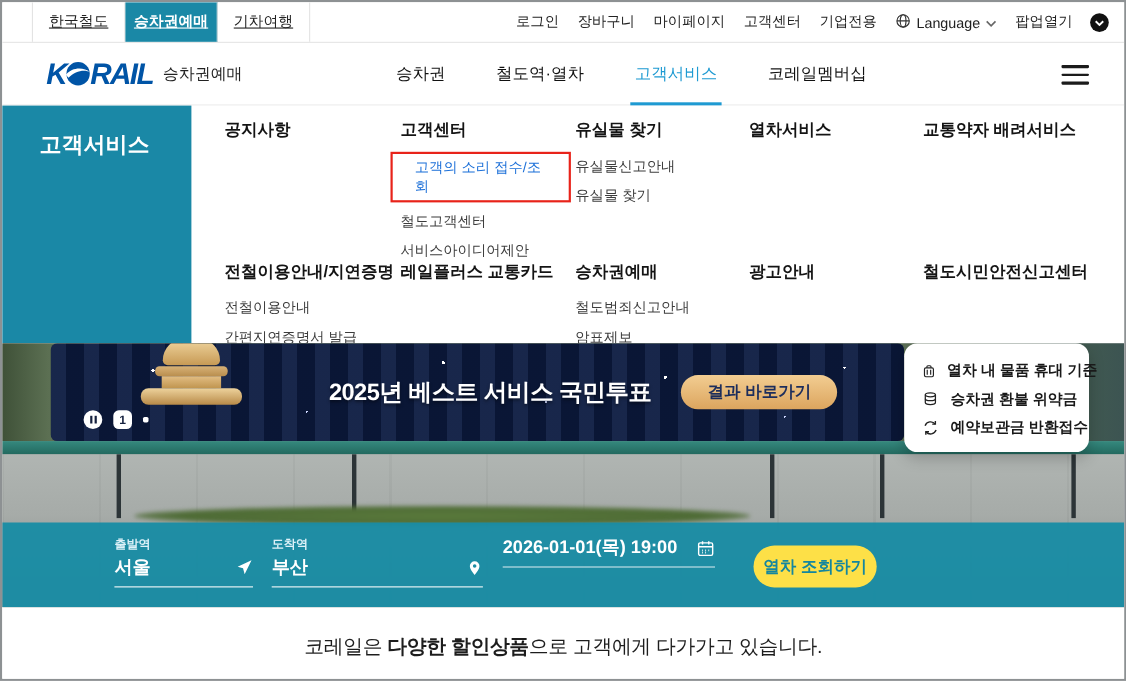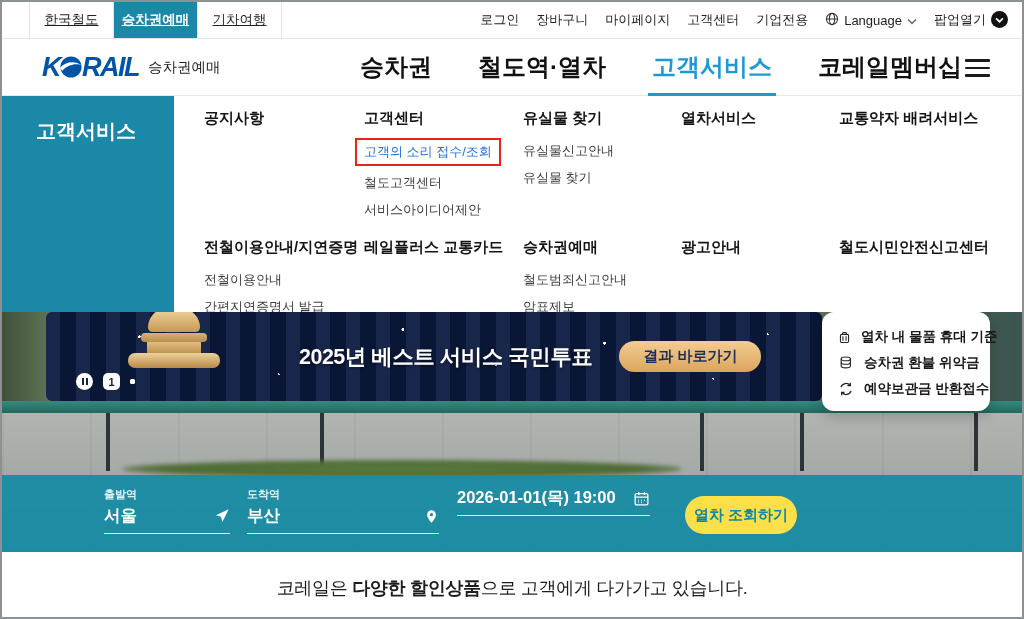--- a/index.html
+++ b/index.html
@@ -7,43 +7,43 @@
   .page { position:relative; width:1024px; height:619px; border:2px solid #8d9193; background:#fff; overflow:hidden; }
 
   
   .topbar { height:37px; display:flex; align-items:stretch; border-bottom:1px solid #e3e3e3; background:#fff; }
   .tb-spacer { width:28px; border-right:1px solid #e3e3e3; }
   .top-tab { width:84px; display:flex; align-items:center; justify-content:center; font-size:13.5px; color:#222; border-right:1px solid #e3e3e3; cursor:pointer;text-decoration:underline; }
   .top-tab.active { background:var(--teal); color:#fff; font-weight:700; }
   .tb-utils { margin-left:auto; display:flex; align-items:center; gap:17px; padding-right:14px; font-size:13px; color:#222; }
   .tb-utils .u-link { cursor:pointer; }
   .lang { display:flex; align-items:center; gap:5px; cursor:pointer; }
-  .popup { display:flex; align-items:flex-start; gap:5px; cursor:pointer; }
+  .popup { display:flex; align-items:flex-end; gap:16px; cursor:pointer; }
   .popup-circle { width:17px; height:17px; border-radius:50%; background:#111; display:flex; align-items:center; justify-content:center; }
 
   
   .header { position:relative; height:57px; display:flex; align-items:center; padding-left:40px; border-bottom:1px solid #e8e8e8; background:#fff; }
   .logo { display:flex; align-items:center; gap:9px; cursor:pointer; }
   .logo-main { font-size:27px; font-weight:800; font-style:italic; color:var(--brand-blue); letter-spacing:-1.5px; display:flex; align-items:center; }
   .logo-o { display:flex; margin:0 -1px; }
   .logo-sub { font-size:14.5px; color:#222; }
   .main-nav { position:absolute; left:358px; top:0; bottom:0; display:flex; gap:46px; }
-  .nav-item { display:flex; align-items:center; font-size:24px; font-weight:700; color:#111; position:relative; cursor:pointer; white-space:nowrap; }
+  .nav-item { display:flex; align-items:center; font-size:15px; font-weight:400; color:#111; position:relative; cursor:pointer; white-space:nowrap; }
   .nav-item.active { color:var(--accent-blue); }
   .nav-item.active::after { content:""; position:absolute; left:-4px; right:-4px; bottom:-1px; height:3px; background:var(--accent-blue); }
   .hamburger { position:absolute; right:32px; top:20px; width:25px; cursor:pointer; }
   .hamburger span { display:block; height:2.5px; background:#1b1b1b; margin-bottom:5px; border-radius:1px; }
 
   
   .mega { position:relative; height:216px; background:#fff; }
   .mega-side { position:absolute; left:0; top:0; bottom:0; width:172px; background:var(--teal); color:#fff; font-size:20px; font-weight:700; padding:22px 0 0 34px; }
   .mega-grid { position:absolute; left:202px; top:0; right:6px; bottom:0; display:grid; grid-template-columns:160px 159px 158px 158px 1fr; grid-template-rows:129px auto; padding-top:13px; align-content:start; }
   .mega-col h3 { font-size:15px; font-weight:700; color:#141414; margin:0 0 9px; }
   .mega-link { display:block; font-size:13px; color:#3c3c3c; line-height:27px; cursor:pointer; text-decoration:none; }
-  .mega-link.highlight { display:inline-block; color:var(--link-blue); border:2px solid var(--highlight-red); padding:3px 7px; margin:1px 4px 3px -9px; line-height:normal; }
+  .mega-link.highlight { display:inline-block; color:var(--link-blue); border:2px solid var(--highlight-red); padding:3px 20px; margin:1px 4px 3px -9px; line-height:normal; }
 
   
   .hero { position:relative; height:240px; overflow:hidden; background:#9aa19d; }
   .ph-top { position:absolute; left:0; right:0; top:0; height:89px;
     background:linear-gradient(90deg,#3f5138 0%,#5b6f52 4%,#6f7f66 8%,#4d6046 14%,#5e7157 80%,#47604f 92%,#3c5452 100%); }
   .ph-beam { position:absolute; left:0; right:0; top:89px; height:12px; background:linear-gradient(180deg,#35897e,#23695f); }
   .ph-wall { position:absolute; left:0; right:0; top:101px; height:139px;
     background:repeating-linear-gradient(90deg, rgba(0,0,0,0.035) 0 2px, rgba(0,0,0,0) 2px 88px),
                linear-gradient(180deg,#b0b5b2 0%,#a6aba8 40%,#8d9592 75%,#7e8884 100%); }
   .post { position:absolute; top:101px; width:4px; height:58px; background:#2c3437; }

